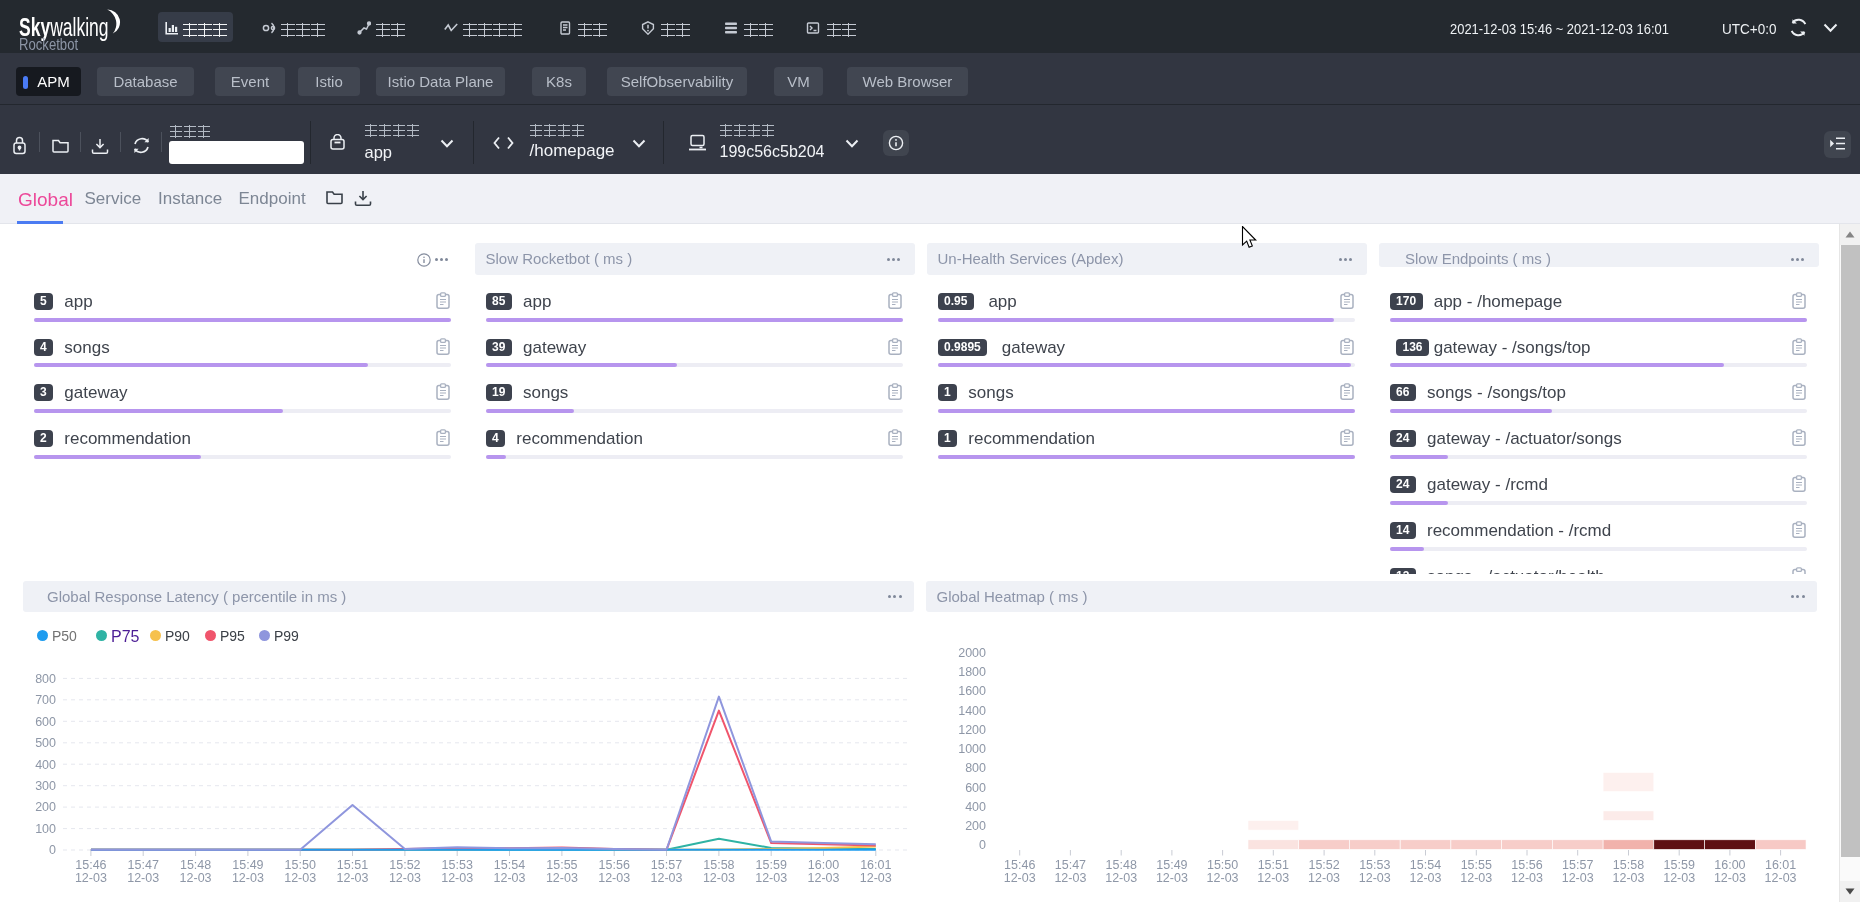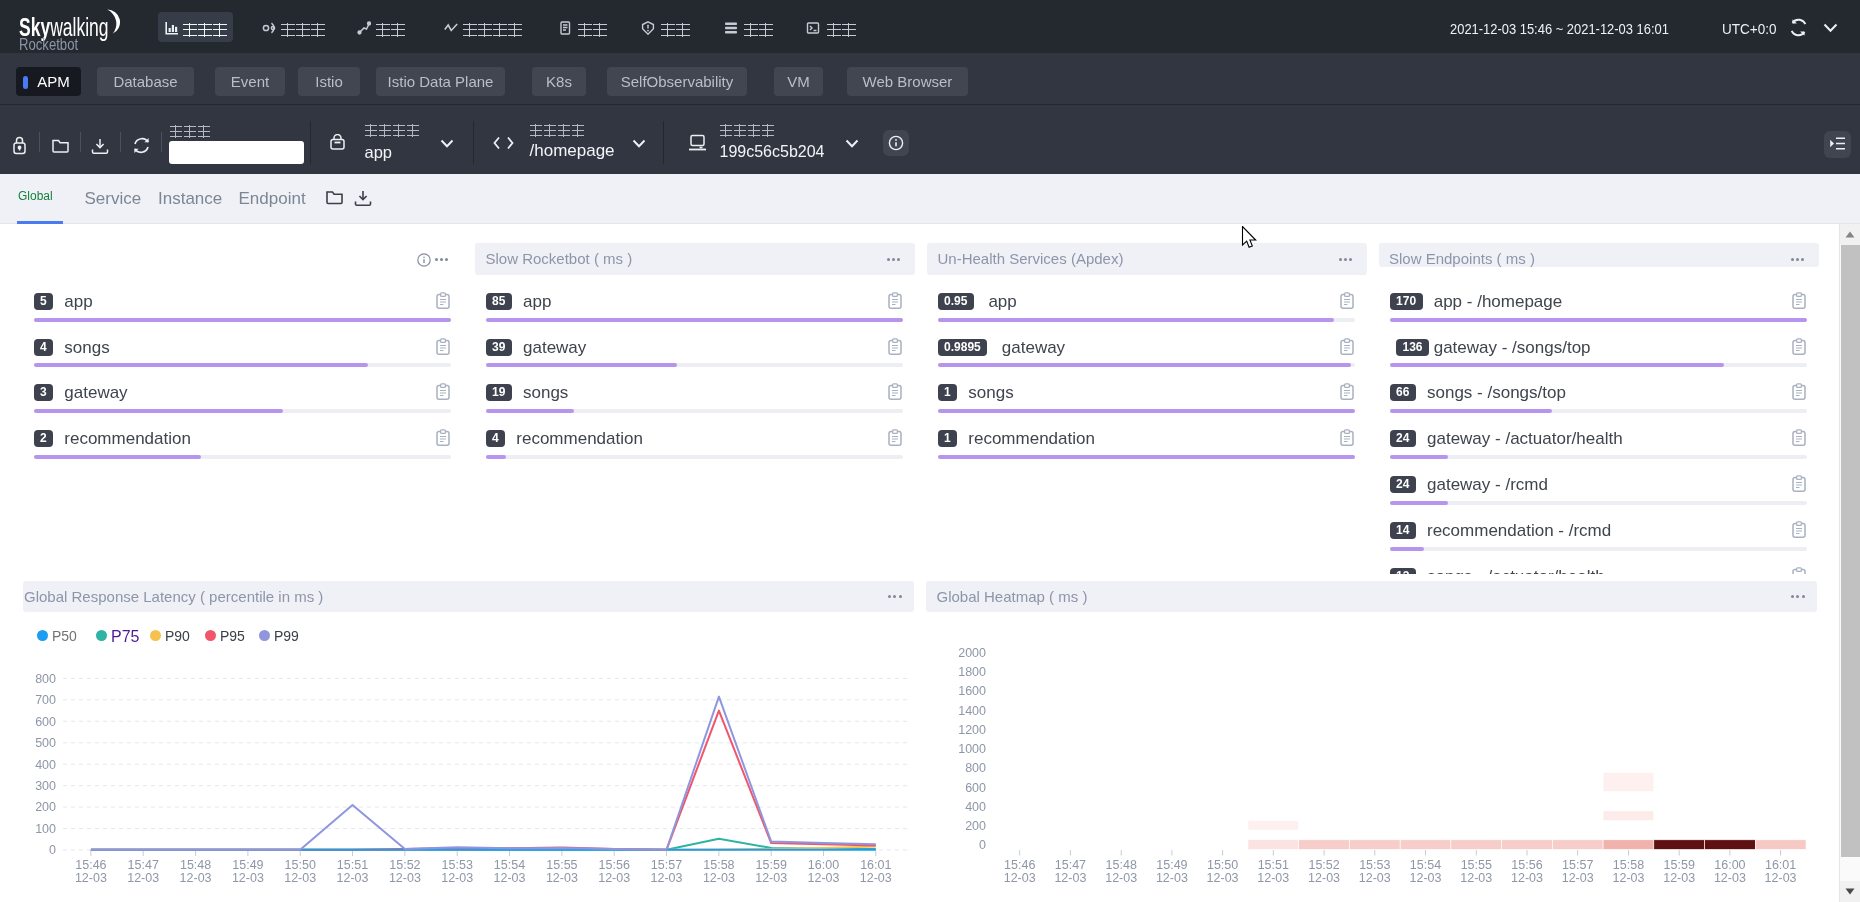--- a/index.html
+++ b/index.html
@@ -159,21 +159,21 @@
     <circle cx="8" cy="8" r="6.6"></circle>
     <path d="M8 7.2v4" stroke-width="1.6"></path>
     <circle cx="8" cy="4.9" r="0.9" fill="#eceff3" stroke="none"></circle>
   </svg>
 <div class="a" style="left:1824px;top:130.5px;width:27px;height:27px;border-radius:6px;background:#40454f"></div>
 <svg class="a" style="left:1829px;top:135px" width="17" height="17" viewBox="0 0 17 17" fill="none" stroke="#eceff3" stroke-width="1.7">
     <path d="M7 3.2h9M7 8.5h9M7 13.8h9" stroke-width="1.5"></path>
     <path d="M1.2 4.8 5 8.5l-3.8 3.7z" fill="#eceff3" stroke="none"></path>
   </svg>
 <div class="a" style="left:0;top:174px;width:1860px;height:50px;background:#f0f1f6;border-bottom:1px solid #e3e5eb"></div>
-<div class="a" style="left:18px;top:189px;font-size:12px;color:#15803d">Global</div>
+<div class="a" style="left:18px;top:189px;font-size:19px;color:#ec4899">Global</div>
 <div class="a" style="left:16.5px;top:221px;width:46px;height:2.6px;background:#4b7bf2"></div>
 <div class="a" style="left:84.5px;top:189px;font-size:17px;color:#7d8694">Service</div>
 <div class="a" style="left:158px;top:189px;font-size:17px;color:#7d8694">Instance</div>
 <div class="a" style="left:238.5px;top:189px;font-size:17px;color:#7d8694">Endpoint</div>
 <svg class="a" style="left:326px;top:190px" width="17" height="15" viewBox="0 0 17 15" fill="none" stroke="#394049" stroke-width="1.6">
     <path d="M1 2h5.5l1.6 2.2H16v8.3a1 1 0 0 1-1 1H2a1 1 0 0 1-1-1z"></path>
   </svg>
 <svg class="a" style="left:354px;top:188.5px" width="18" height="18" viewBox="0 0 18 18" fill="none" stroke="#394049" stroke-width="1.6">
     <path d="M9 2v8.2"></path>
     <path d="M5.4 7 9 10.6 12.6 7"></path>
@@ -309,21 +309,21 @@
 <div class="iname" style="left:41.3px;top:186.10000000000002px">recommendation</div>
 <div class="a" style="left:413px;top:186.10000000000002px"><svg width="14" height="17" viewBox="0 0 14 17" fill="none" stroke="#a9b1c0">
         <rect x="1" y="2.6" width="12" height="13.6" rx="2" stroke-width="1.5"></rect>
         <rect x="4.6" y="0.8" width="4.8" height="3.6" rx="1" stroke-width="1.3" fill="#fff"></rect>
         <path d="M4 7.5h6M4 10h6M4 12.5h3.5" stroke-width="1.2"></path>
       </svg></div>
 <div class="track" style="left:10.6px;top:212.00000000000003px;width:417.5px"></div>
 <div class="fill" style="left:10.6px;top:212.00000000000003px;width:417.5px"></div>
 </div>
 <div class="a" style="left:1379px;top:243px;width:440px;height:331px;overflow:hidden">
-<div class="hdr a" style="left:0;top:0;width:440px;height:24px;padding-left:10px;line-height:32px">Slow Endpoints ( ms )</div>
+<div class="hdr a" style="left:0;top:0;width:440px;height:24px;padding-left:26px;line-height:32px">Slow Endpoints ( ms )</div>
 <div class="dots a" style="right:15px;top:14.5px;position:absolute">
       <i></i>
       <i></i>
       <i></i>
     </div>
 <div class="badge" style="left:10.6px;top:49.7px">170</div>
 <div class="iname" style="left:54.7px;top:48.7px">app - /homepage</div>
 <div class="a" style="left:413px;top:48.7px"><svg width="14" height="17" viewBox="0 0 14 17" fill="none" stroke="#a9b1c0">
         <rect x="1" y="2.6" width="12" height="13.6" rx="2" stroke-width="1.5"></rect>
         <rect x="4.6" y="0.8" width="4.8" height="3.6" rx="1" stroke-width="1.3" fill="#fff"></rect>
@@ -343,21 +343,21 @@
 <div class="badge" style="left:10.6px;top:141.3px">66</div>
 <div class="iname" style="left:48.0px;top:140.3px">songs - /songs/top</div>
 <div class="a" style="left:413px;top:140.3px"><svg width="14" height="17" viewBox="0 0 14 17" fill="none" stroke="#a9b1c0">
         <rect x="1" y="2.6" width="12" height="13.6" rx="2" stroke-width="1.5"></rect>
         <rect x="4.6" y="0.8" width="4.8" height="3.6" rx="1" stroke-width="1.3" fill="#fff"></rect>
         <path d="M4 7.5h6M4 10h6M4 12.5h3.5" stroke-width="1.2"></path>
       </svg></div>
 <div class="track" style="left:10.6px;top:166.20000000000002px;width:417.5px"></div>
 <div class="fill" style="left:10.6px;top:166.20000000000002px;width:162.0px"></div>
 <div class="badge" style="left:10.6px;top:187.10000000000002px">24</div>
-<div class="iname" style="left:48.0px;top:186.10000000000002px">gateway - /actuator/health</div>
+<div class="iname" style="left:48.0px;top:186.10000000000002px">gateway - /actuator/songs</div>
 <div class="a" style="left:413px;top:186.10000000000002px"><svg width="14" height="17" viewBox="0 0 14 17" fill="none" stroke="#a9b1c0">
         <rect x="1" y="2.6" width="12" height="13.6" rx="2" stroke-width="1.5"></rect>
         <rect x="4.6" y="0.8" width="4.8" height="3.6" rx="1" stroke-width="1.3" fill="#fff"></rect>
         <path d="M4 7.5h6M4 10h6M4 12.5h3.5" stroke-width="1.2"></path>
       </svg></div>
 <div class="track" style="left:10.6px;top:212.00000000000003px;width:417.5px"></div>
 <div class="fill" style="left:10.6px;top:212.00000000000003px;width:58.9px"></div>
 <div class="badge" style="left:10.6px;top:232.90000000000003px">24</div>
 <div class="iname" style="left:48.0px;top:231.90000000000003px">gateway - /rcmd</div>
 <div class="a" style="left:413px;top:231.90000000000003px"><svg width="14" height="17" viewBox="0 0 14 17" fill="none" stroke="#a9b1c0">
@@ -378,21 +378,21 @@
 <div class="fill" style="left:10.6px;top:303.6px;width:34.2px"></div>
 <div class="badge" style="left:10.6px;top:324.50000000000006px">13</div>
 <div class="iname" style="left:48.0px;top:323.50000000000006px">songs - /actuator/health</div>
 <div class="a" style="left:413px;top:323.50000000000006px"><svg width="14" height="17" viewBox="0 0 14 17" fill="none" stroke="#a9b1c0">
         <rect x="1" y="2.6" width="12" height="13.6" rx="2" stroke-width="1.5"></rect>
         <rect x="4.6" y="0.8" width="4.8" height="3.6" rx="1" stroke-width="1.3" fill="#fff"></rect>
         <path d="M4 7.5h6M4 10h6M4 12.5h3.5" stroke-width="1.2"></path>
       </svg></div>
 
 </div>
-<div class="hdr a" style="left:23px;top:581px;width:891px;height:31px;padding-left:1px">Global Response Latency ( percentile in ms )</div>
+<div class="hdr a" style="left:23px;top:581px;width:891px;height:31px;padding-left:24px">Global Response Latency ( percentile in ms )</div>
 <div class="dots a" style="left:886px;top:595px">
     <i></i>
     <i></i>
     <i></i>
   </div>
 <div class="hdr a" style="left:926px;top:581px;width:891px;height:31px;padding-left:10.5px">Global Heatmap ( ms )</div>
 <div class="dots a" style="left:1789px;top:595px">
     <i></i>
     <i></i>
     <i></i>

